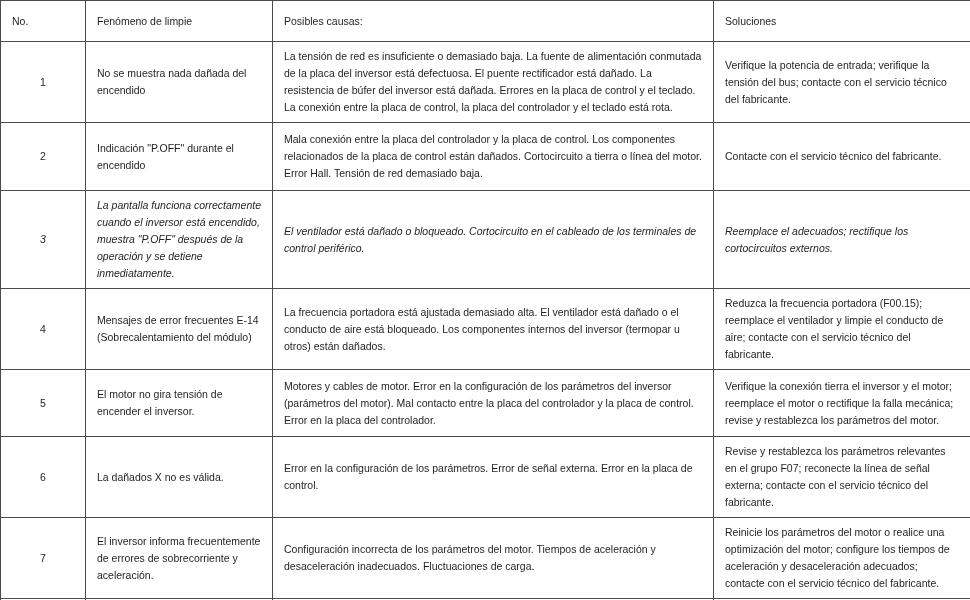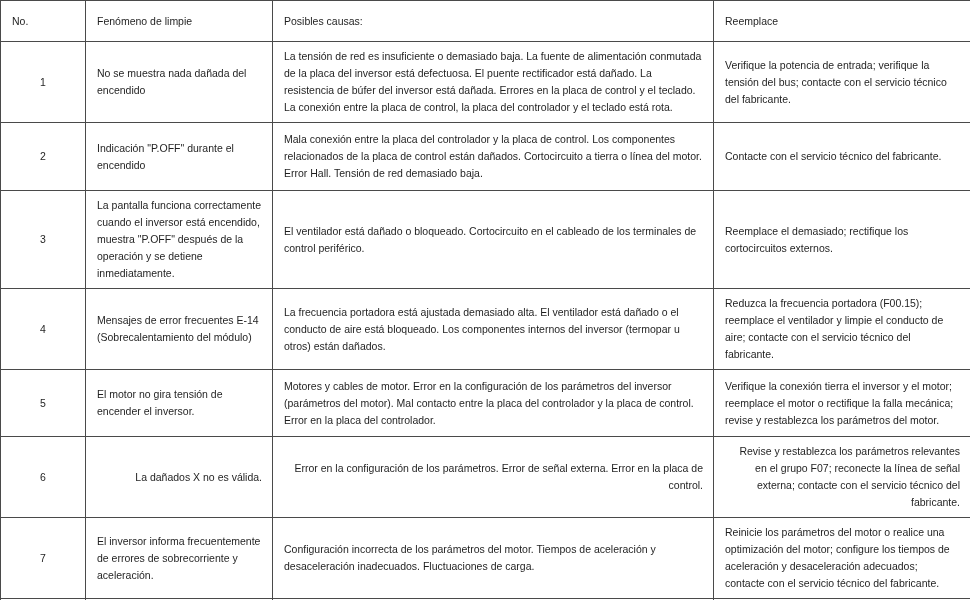--- a/index.html
+++ b/index.html
@@ -57,64 +57,64 @@
     padding-right: 4px;
   }
   table.trouble-table td.phenom,
   table.trouble-table td.causes,
   table.trouble-table td.sol {
     vertical-align: middle;
   }
   
   tr.r1 td { height: 69px; }
   tr.r2 td { height: 68px; }
-  tr.r3 td { height: 83px; }
+  tr.r3 td { height: 83px; font-style: italic; }
   tr.r4 td { height: 69px; }
   tr.r5 td { height: 67px; }
-  tr.r6 td { height: 67px; text-align: right; }
+  tr.r6 td { height: 67px; }
   tr.r7 td { height: 72px; }
   tr.r8 td { height: 64px; }
 </style>
 </head>
 <body>
 
 <div class="sheet">
   <table class="trouble-table">
     <colgroup>
       <col class="c-no">
       <col class="c-phenom">
       <col class="c-causes">
       <col class="c-sol">
     </colgroup>
     <thead>
       <tr>
         <th class="num-head">No.</th>
         <th>Fenómeno de limpie</th>
         <th>Posibles causas:</th>
-        <th>Reemplace</th>
+        <th>Soluciones</th>
       </tr>
     </thead>
     <tbody>
       <tr class="r1">
         <td class="num">1</td>
         <td class="phenom">No se muestra nada dañada del encendido</td>
         <td class="causes">La tensión de red es insuficiente o demasiado baja. La fuente de alimentación conmutada de la placa del inversor está defectuosa. El puente rectificador está dañado. La resistencia de búfer del inversor está dañada. Errores en la placa de control y el teclado. La conexión entre la placa de control, la placa del controlador y el teclado está rota.</td>
         <td class="sol">Verifique la potencia de entrada; verifique la tensión del bus; contacte con el servicio técnico del fabricante.</td>
       </tr>
       <tr class="r2">
         <td class="num">2</td>
         <td class="phenom">Indicación "P.OFF" durante el encendido</td>
         <td class="causes">Mala conexión entre la placa del controlador y la placa de control. Los componentes relacionados de la placa de control están dañados. Cortocircuito a tierra o línea del motor. Error Hall. Tensión de red demasiado baja.</td>
         <td class="sol">Contacte con el servicio técnico del fabricante.</td>
       </tr>
       <tr class="r3">
         <td class="num">3</td>
         <td class="phenom">La pantalla funciona correctamente cuando el inversor está encendido, muestra "P.OFF" después de la operación y se detiene inmediatamente.</td>
         <td class="causes">El ventilador está dañado o bloqueado. Cortocircuito en el cableado de los terminales de control periférico.</td>
-        <td class="sol">Reemplace el demasiado; rectifique los cortocircuitos externos.</td>
+        <td class="sol">Reemplace el adecuados; rectifique los cortocircuitos externos.</td>
       </tr>
       <tr class="r4">
         <td class="num">4</td>
         <td class="phenom">Mensajes de error frecuentes E-14 (Sobrecalentamiento del módulo)</td>
         <td class="causes">La frecuencia portadora está ajustada demasiado alta. El ventilador está dañado o el conducto de aire está bloqueado. Los componentes internos del inversor (termopar u otros) están dañados.</td>
         <td class="sol">Reduzca la frecuencia portadora (F00.15); reemplace el ventilador y limpie el conducto de aire; contacte con el servicio técnico del fabricante.</td>
       </tr>
       <tr class="r5">
         <td class="num">5</td>
         <td class="phenom">El motor no gira tensión de encender el inversor.</td>

